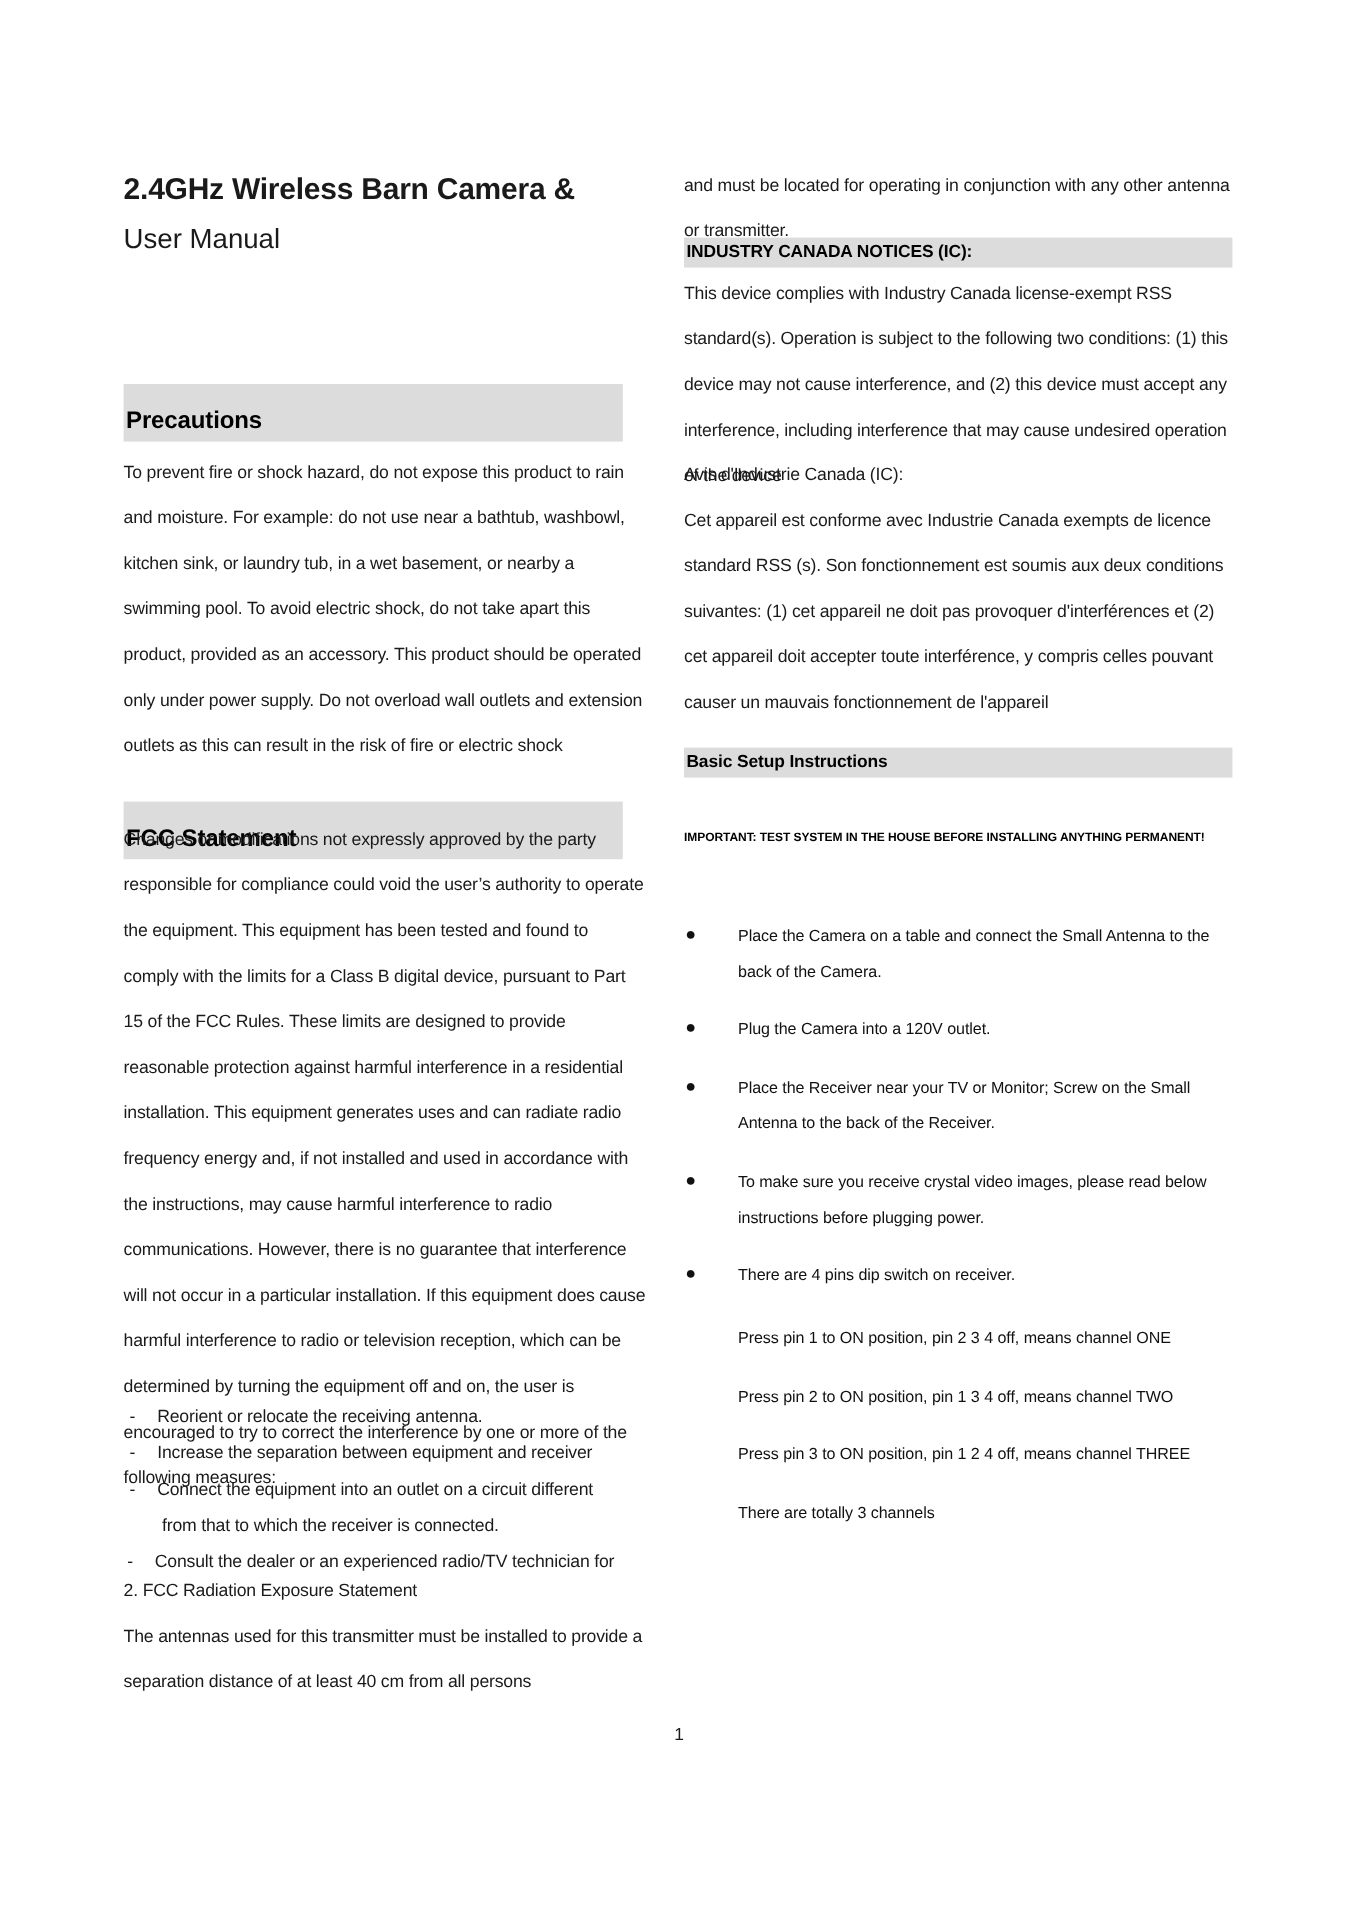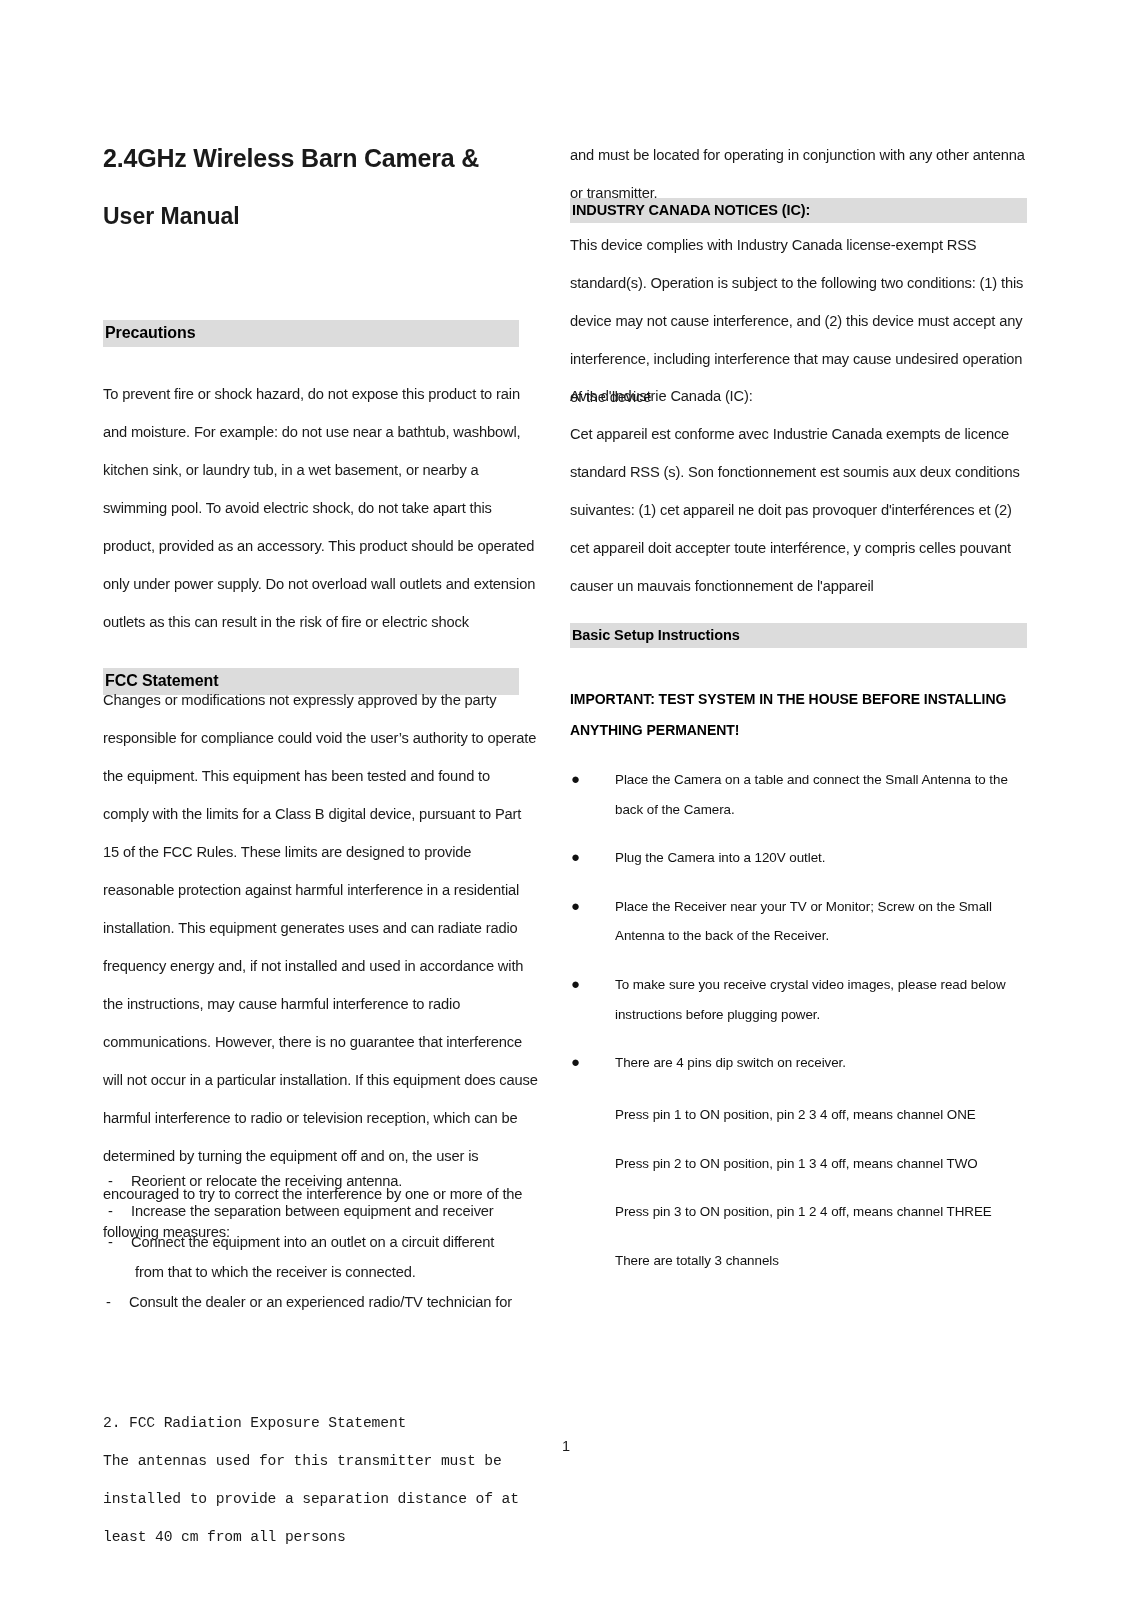--- a/index.html
+++ b/index.html
@@ -46,24 +46,24 @@
   }
   .title-sub {
     font-size: 23px;
     font-weight: normal;
     color: #1a1a1a;
     line-height: 1.0;
   }
 
   .band {
     background: #dcdcdc;
-    font-size: 16px;
+    font-size: 20px;
     font-weight: bold;
     color: #000;
-    padding: 4px 1px 5px 2px;
+    padding: 20px 1px 5px 2px;
     letter-spacing: -0.1px;
   }
   .band-right {
     background: #dcdcdc;
     font-size: 14.5px;
     font-weight: bold;
     color: #000;
     padding: 4px 1px 5px 2px;
     letter-spacing: -0.1px;
   }
@@ -94,21 +94,21 @@
     position: absolute;
     left: 5px;
     top: 0;
   }
   .dash-list li .cont {
     display: block;
     padding-left: 4px;
   }
   .setup-strong {
     font-weight: bold;
-    font-size: 14px;
+    font-size: 10px;
     line-height: 30.5px;
     letter-spacing: -0.05px;
     color: #000;
   }
   .bullet-list {
     list-style: none;
     margin: 0;
     padding: 0;
   }
   .bullet-list li {
@@ -150,21 +150,21 @@
 </style>
 </head>
 <body>
 
 <div class="page">
 
   <div class="col col-left">
 
     <div style="position:absolute; top:146px; left:0; width:434px;">
       <div class="title-main">2.4GHz Wireless Barn Camera &amp;</div>
-      <div class="title-sub" style="margin-top:34px;font-weight:bold;">User Manual</div>
+      <div class="title-sub" style="margin-top:17px;">User Manual</div>
     </div>
 
     <div class="band" style="position:absolute; top:320px; left:0; width:413px;">Precautions</div>
 
     <div class="body-text" style="position:absolute; top:375px; left:0; width:436px;">
       <p>To prevent fire or shock hazard, do not expose this product to rain and moisture. For example: do not use near a bathtub, washbowl, kitchen sink, or laundry tub, in a wet basement, or nearby a swimming pool. To avoid electric shock, do not take apart this product, provided as an accessory. This product should be operated only under power supply. Do not overload wall outlets and extension outlets as this can result in the risk of fire or electric shock</p>
     </div>
 
     <div class="band" style="position:absolute; top:668px; left:0; width:413px;">FCC Statement</div>
 
@@ -185,21 +185,21 @@
         <span class="dash">-</span>
         <span>Connect the equipment into an outlet on a circuit different</span>
         <span class="cont">from that to which the receiver is connected.</span>
       </li>
       <li style="padding-left:26px;">
         <span class="dash" style="left:3px;">-</span>
         <span>Consult the dealer or an experienced radio/TV technician for</span>
       </li>
     </ul>
 
-    <div class="body-text" style="position:absolute; top:1404px; left:0; width:440px;font-family:Liberation Mono, monospace;">
+    <div class="body-text" style="position:absolute; top:1307px; left:0; width:440px;">
       <p>2. FCC Radiation Exposure Statement</p>
       <p>The antennas used for this transmitter must be installed to provide a separation distance of at least 40 cm from all persons</p>
     </div>
 
   </div>
 
   <div class="col col-right">
 
     <div class="body-text" style="position:absolute; top:136px; left:0; width:456px;">
       <p>and must be located for operating in conjunction with any other antenna or transmitter.</p>

